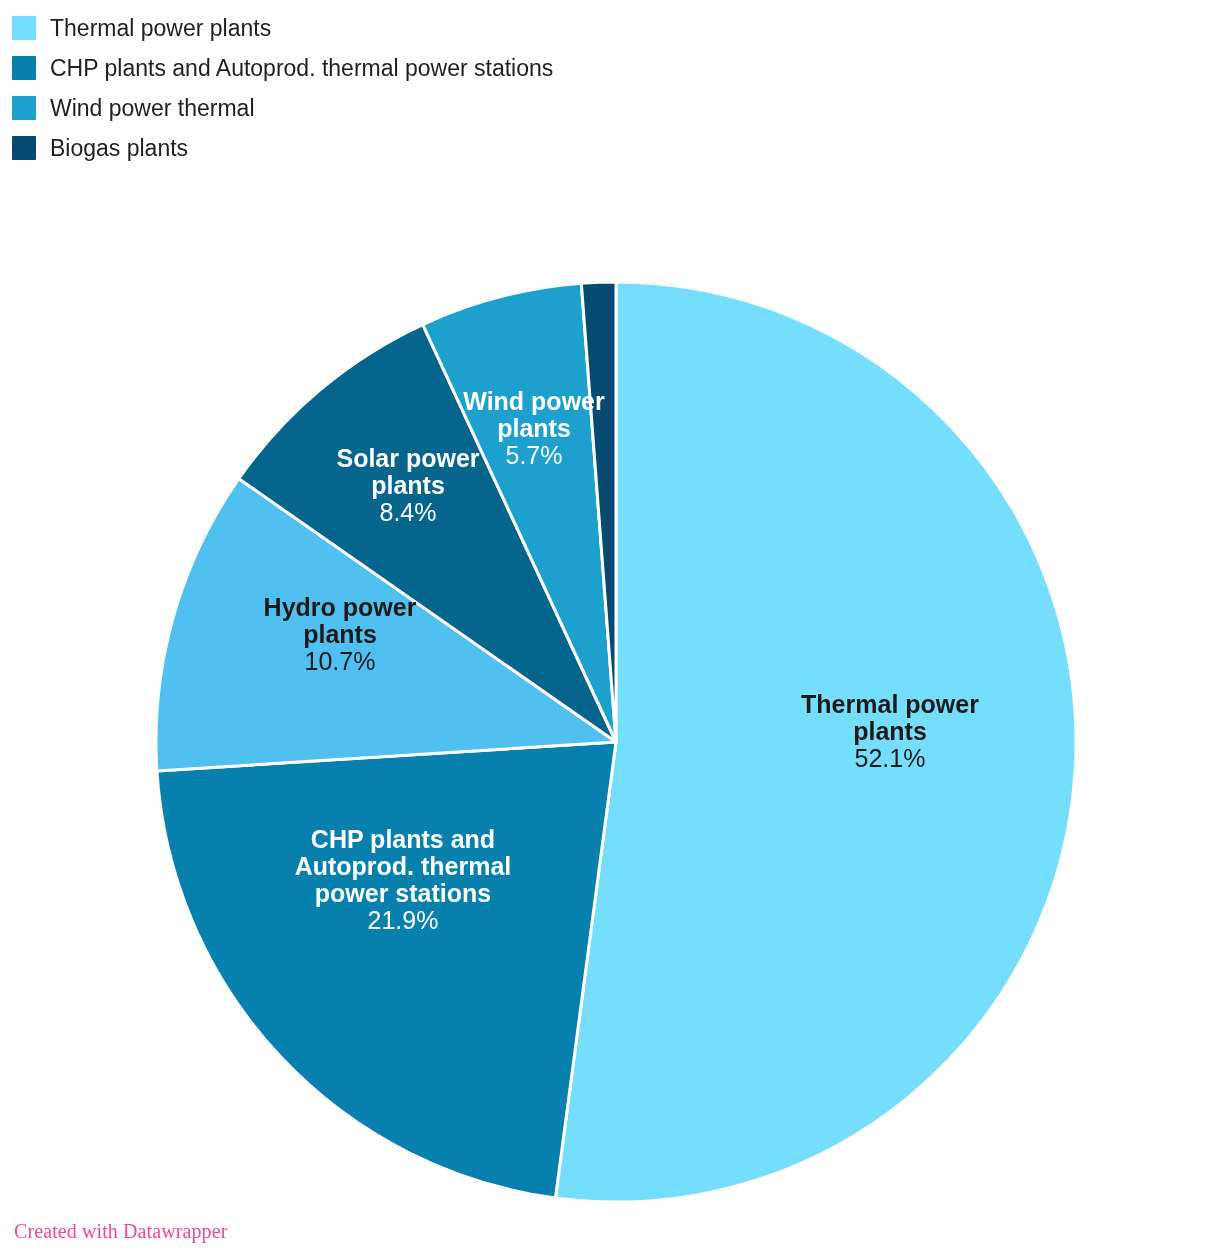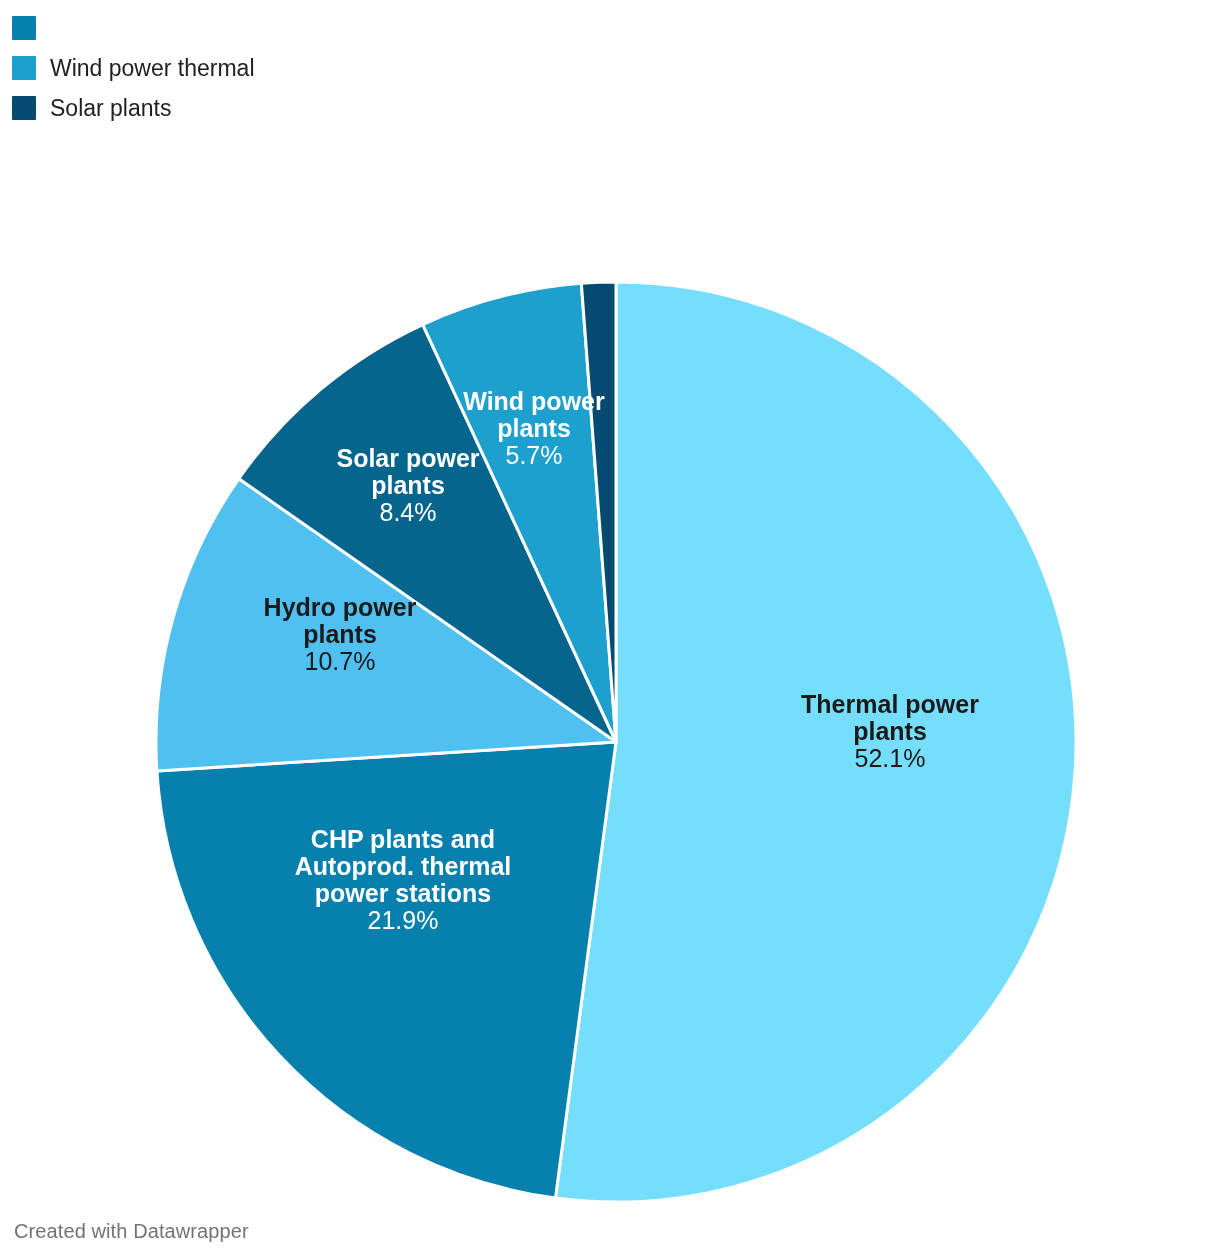--- a/index.html
+++ b/index.html
@@ -66,38 +66,44 @@
     font-size: 25px;
     font-weight: normal;
   }
 
   
   #footer {
     position: absolute;
     left: 14px;
     top: 1220px;
     font-size: 20px;
-    color: #737373;
+    color: #ec4899;
     letter-spacing: 0.1px;
+    font-family: Liberation Serif, serif;
   }
 </style>
 </head>
 <body>
 
 <div id="legend">
     <div class="legend-item">
+      <span class="legend-swatch" style="background: rgb(116, 222, 252);"></span>
+      <span class="legend-label">Thermal power plants</span>
+    </div>
+    <div class="legend-item">
       <span class="legend-swatch" style="background: rgb(8, 128, 174);"></span>
+      <span class="legend-label">CHP plants and Autoprod. thermal power stations</span>
     </div>
     <div class="legend-item">
       <span class="legend-swatch" style="background: rgb(29, 160, 206);"></span>
       <span class="legend-label">Wind power thermal</span>
     </div>
     <div class="legend-item">
       <span class="legend-swatch" style="background: rgb(5, 74, 112);"></span>
-      <span class="legend-label">Solar plants</span>
+      <span class="legend-label">Biogas plants</span>
     </div>
   </div>
 
 <div id="pie-wrap">
   <svg id="pie-svg" width="1220" height="1220" viewBox="0 0 1220 1220">
     <g id="slice-group">
         <path d="M 616 742 L 616.00 282.00 A 460 460 0 1 1 555.48 1198.00 Z" fill="#74DEFC" class="slice-path"></path>
         <path d="M 616 742 L 555.48 1198.00 A 460 460 0 0 1 156.91 770.88 Z" fill="#0880AE" class="slice-path"></path>
         <path d="M 616 742 L 156.91 770.88 A 460 460 0 0 1 238.82 478.68 Z" fill="#4FC0F0" class="slice-path"></path>
         <path d="M 616 742 L 238.82 478.68 A 460 460 0 0 1 422.76 324.56 Z" fill="#06658D" class="slice-path"></path>

